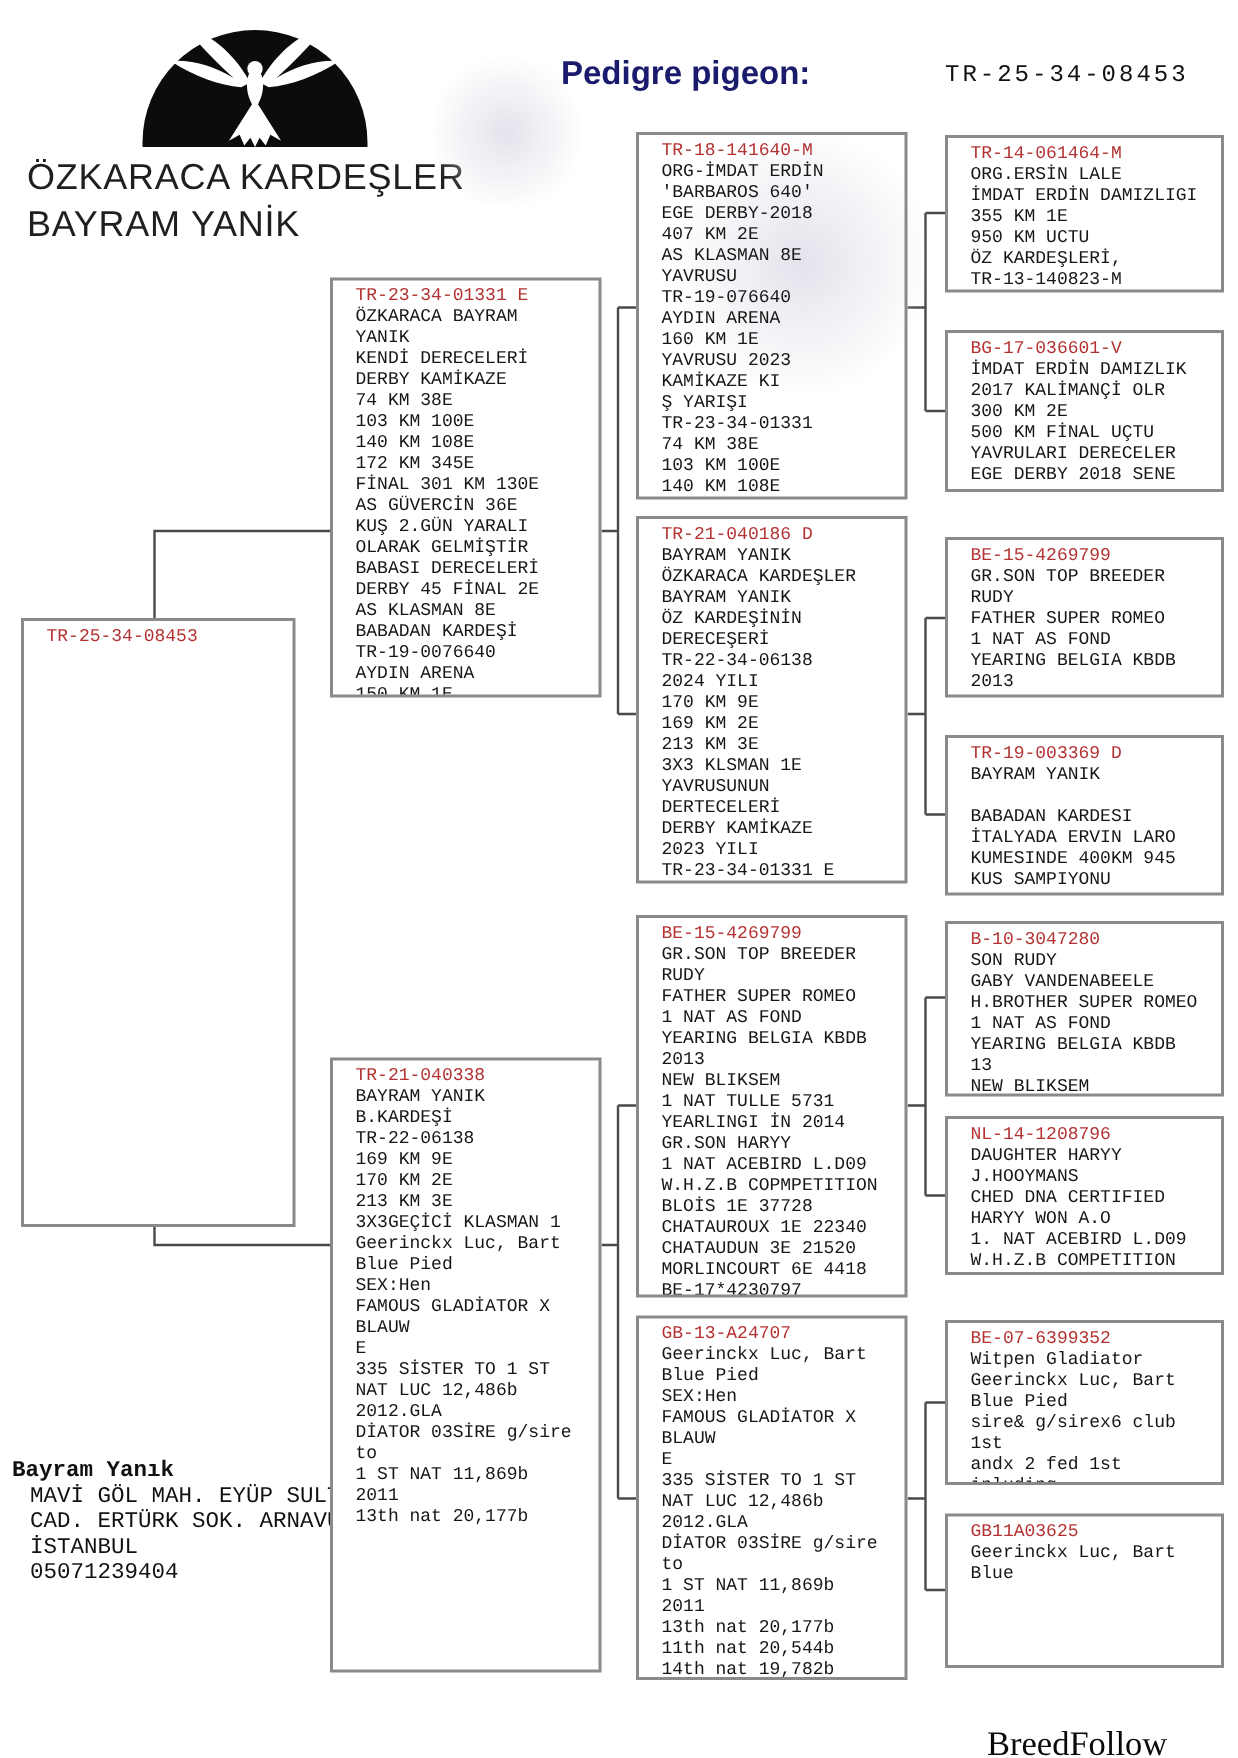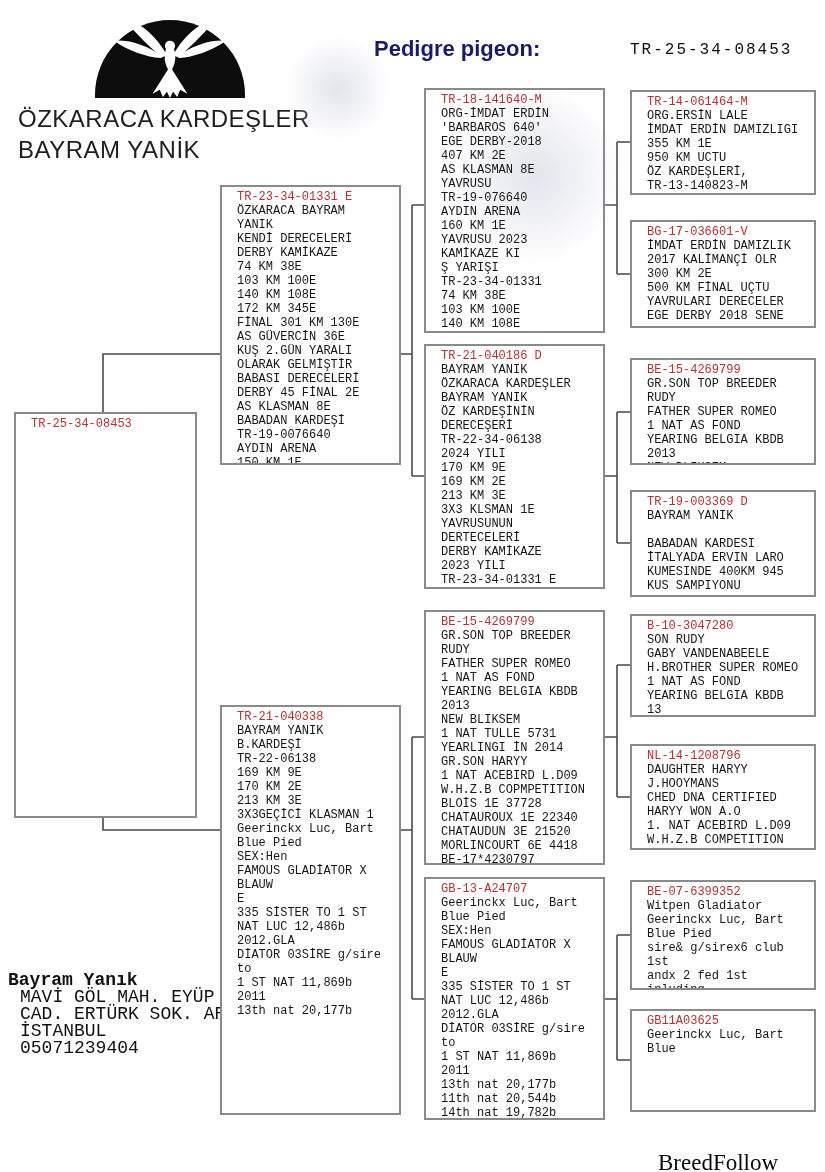--- a/index.html
+++ b/index.html
@@ -29,21 +29,21 @@
   
   .pbox{position:absolute;z-index:2;background:#fff;border:2px solid #8a8a8a;
         box-sizing:border-box;padding:3px 15px;overflow:hidden;
         font-family:"Liberation Mono",monospace;font-size:12px;line-height:14px;color:#161616;}
   .pbox.transparent{background:transparent;}
   .ring{color:#b43232;white-space:pre-wrap;}
   .pbody{white-space:pre-wrap;}
 
   
   .owner-block{position:absolute;left:8px;top:972px;font-family:"Liberation Mono",monospace;
-               font-size:18px;line-height:17px;color:#111;}
+               font-size:15px;line-height:17px;color:#111;}
   .owner-name{font-weight:bold;}
   .owner-addr{white-space:pre-wrap;margin-left:12px;}
   .brand{position:absolute;left:658px;top:1122px;font-family:"Liberation Serif",serif;
          font-size:23px;color:#0a0a0a;margin-top:28px;}
 </style>
 </head>
 <body>
 
 <div id="page">
 
@@ -233,21 +233,21 @@
   </div>
   <div class="pbox" style="left:630px;top:490px;width:186px;height:107px">
     <div class="ring">TR-19-003369 D</div>
     <div class="pbody">BAYRAM YANIK
 
 BABADAN KARDESI
 İTALYADA ERVIN LARO
 KUMESINDE 400KM 945
 KUS SAMPIYONU</div>
   </div>
-  <div class="pbox" style="left:630px;top:614px;width:186px;height:103px">
+  <div class="pbox" style="left:630px;top:614px;width:186px;height:117px">
     <div class="ring">B-10-3047280</div>
     <div class="pbody">SON RUDY
 GABY VANDENABEELE
 H.BROTHER SUPER ROMEO
 1 NAT AS FOND
 YEARING BELGIA KBDB 13
 NEW BLIKSEM</div>
   </div>
   <div class="pbox" style="left:630px;top:744px;width:186px;height:106px">
     <div class="ring">NL-14-1208796</div>

